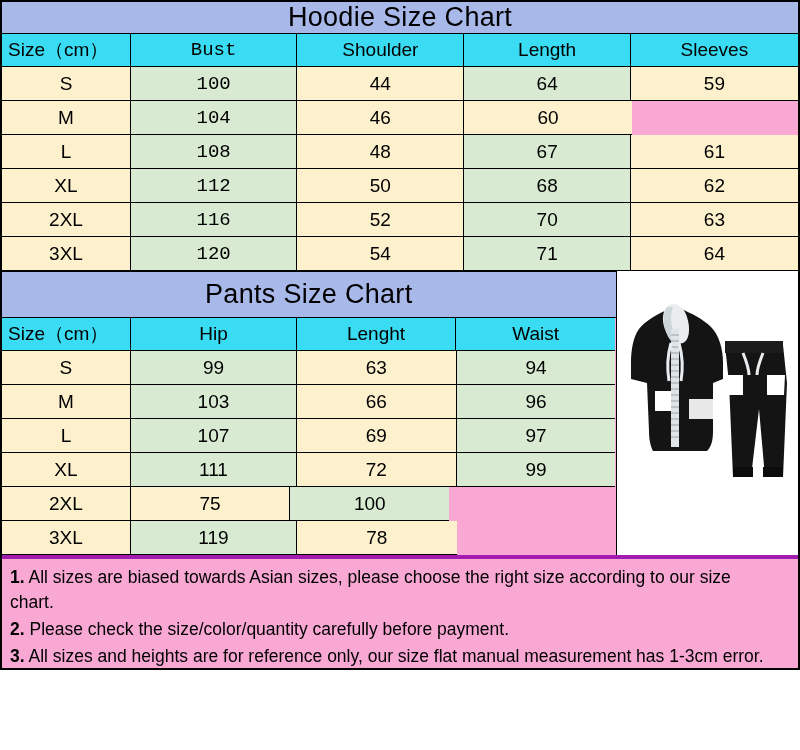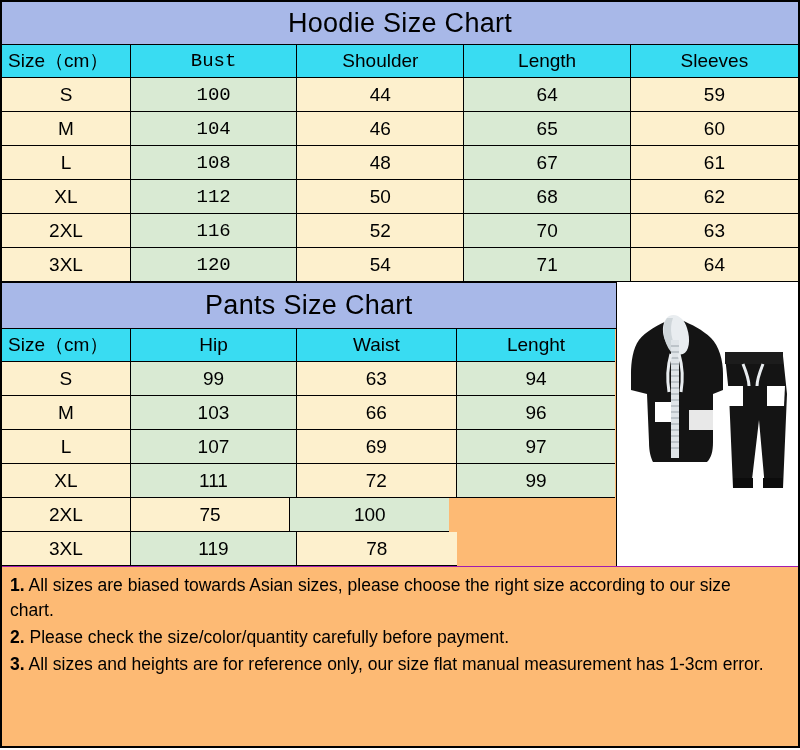--- a/index.html
+++ b/index.html
@@ -9,26 +9,26 @@
   }
   body {
     width: 800px;
     height: 750px;
     font-family: "Liberation Sans", sans-serif;
     color: #000;
     overflow: hidden;
   }
   .page {
     width: 800px;
-    height: 748px;
+    height: 670px;
     box-sizing: border-box;
     border: 2px solid #000;
     display: flex;
     flex-direction: column;
-    background: #fdba74;
+    background: #f9a8d4;
   }
   
   .row {
     display: flex;
     width: 100%;
     box-sizing: border-box;
     text-align: right;
   }
   .cell {
     box-sizing: border-box;
@@ -113,21 +113,21 @@
     border-bottom: 1px solid #000;
     border-top: 1px solid #000;
     height: 45px;
     display: flex;
     align-items: center;
     justify-content: center;
     text-align: center;
   }
 
   .notes {
-    border-top: 1px solid #a21caf;
+    border-top: 4px solid #a21caf;
     padding: 6px 24px 4px 8px;
     flex: 1;
     box-sizing: border-box;
   }
   .note {
     font-size: 17.5px;
     line-height: 1.42;
     margin: 0 0 2px 0;
   }
   .note b { font-weight: bold; }
@@ -161,21 +161,20 @@
     <div class="cell h-c0">S</div>
     <div class="cell h-c1">100</div>
     <div class="cell h-c2">44</div>
     <div class="cell h-c3">64</div>
     <div class="cell h-c4">59</div>
   </div>
   <div class="row">
     <div class="cell h-c0">M</div>
     <div class="cell h-c1">104</div>
     <div class="cell h-c2">46</div>
-    <div class="cell h-c3">65</div>
     <div class="cell h-c4">60</div>
   </div>
   <div class="row">
     <div class="cell h-c0">L</div>
     <div class="cell h-c1">108</div>
     <div class="cell h-c2">48</div>
     <div class="cell h-c3">67</div>
     <div class="cell h-c4">61</div>
   </div>
   <div class="row">
@@ -203,22 +202,22 @@
   <div class="lower">
 
     <div class="lower-left">
       <div class="pants-title-row">
         <div class="title-text">Pants Size Chart</div>
       </div>
 
       <div class="row header-row">
         <div class="cell p-c0 first">Size（cm）</div>
         <div class="cell p-c1">Hip</div>
+        <div class="cell p-c3">Lenght</div>
         <div class="cell p-c2">Waist</div>
-        <div class="cell p-c3">Lenght</div>
       </div>
 
       <div class="row">
         <div class="cell p-c0">S</div>
         <div class="cell p-c1">99</div>
         <div class="cell p-c2">63</div>
         <div class="cell p-c3">94</div>
       </div>
       <div class="row">
         <div class="cell p-c0">M</div>

